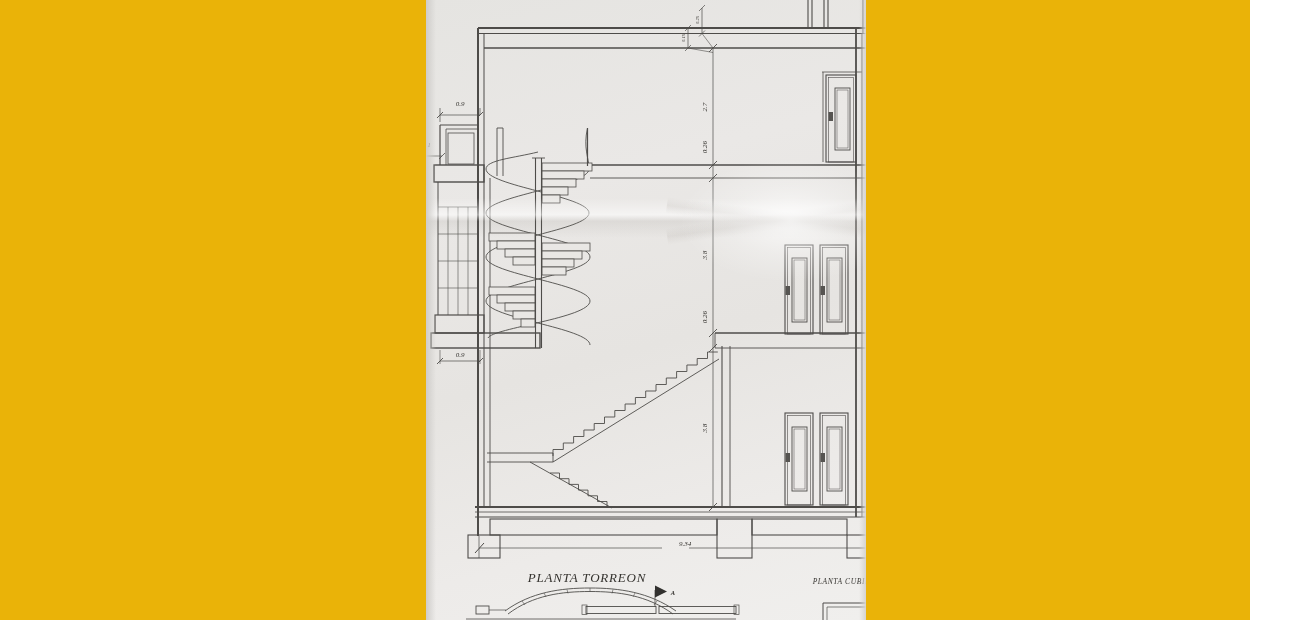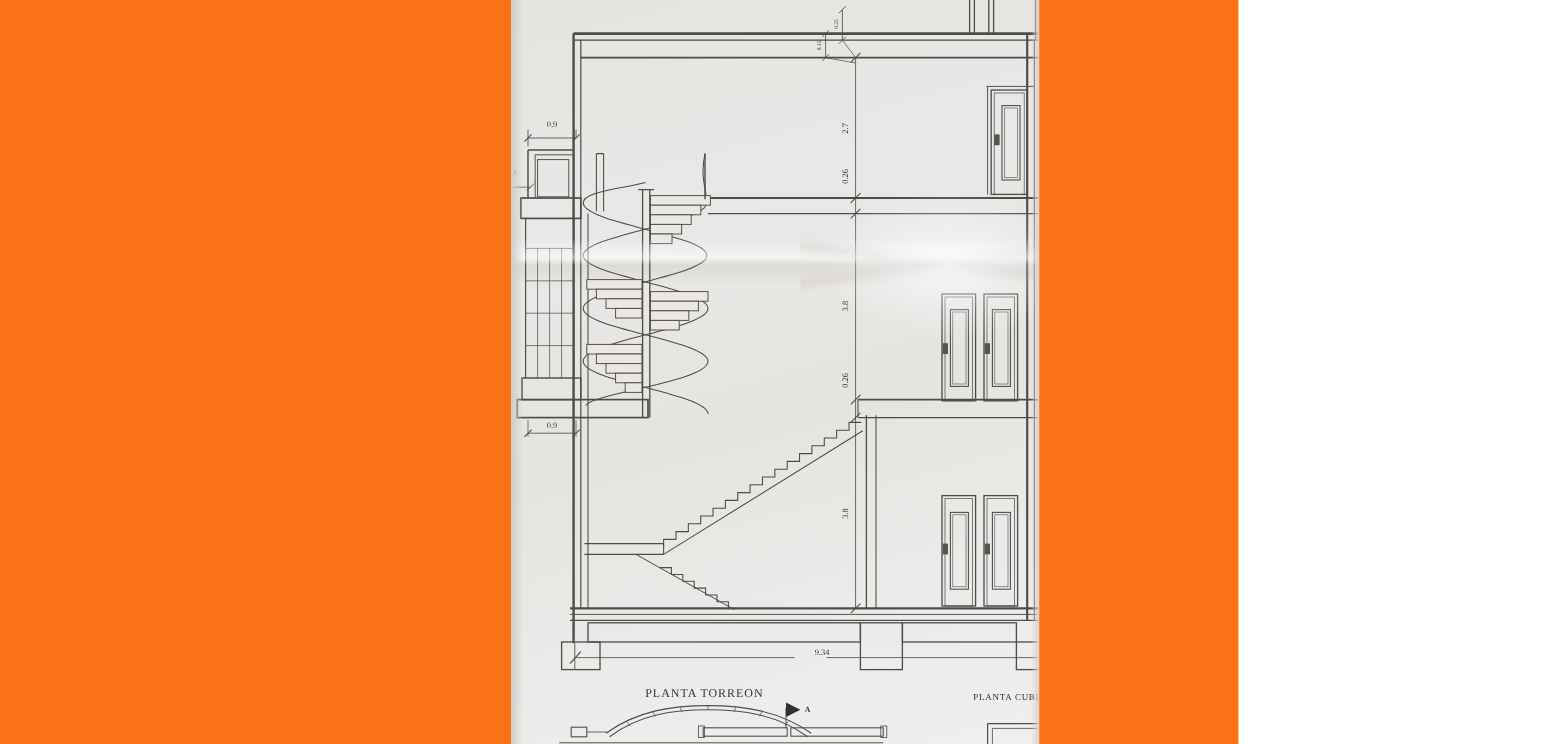--- a/index.html
+++ b/index.html
@@ -1,17 +1,17 @@
 <!DOCTYPE html>
 <html><head>
 <meta charset="utf-8">
 <style>
   html,body{margin:0;padding:0;background:#ffffff;}
-  .page{position:relative;width:1032px;height:620px;background:#f97316;overflow:hidden;
-        font-family:"Liberation Serif",serif;}
+  .page{position:relative;width:1250px;height:620px;background:#eab308;overflow:hidden;
+        font-family:"Liberation Serif",serif;font-style:italic;}
   .scan{position:absolute;left:426px;top:0;width:440px;height:620px;overflow:hidden;
         background:linear-gradient(165deg,#e5e4e1 0%,#eae8e6 30%,#e6e4e1 55%,#edebe9 80%,#f0efed 100%);}
   .scan svg{position:absolute;left:0;top:0;}
   .fold-h{position:absolute;left:0;top:198px;width:440px;height:40px;pointer-events:none;
         background:linear-gradient(180deg,rgba(0,0,0,0) 0%,rgba(255,255,255,.55) 42%,rgba(110,104,96,.10) 58%,rgba(0,0,0,0) 100%);}
   .fold-x{position:absolute;left:252px;top:158px;width:225px;height:125px;pointer-events:none;
         background:radial-gradient(ellipse at 50% 50%,rgba(255,255,255,.75) 0%,rgba(255,255,255,.25) 40%,rgba(0,0,0,0) 70%);}
   .streak1{position:absolute;left:240px;top:150px;width:240px;height:140px;transform:rotate(7deg);pointer-events:none;
         background:linear-gradient(180deg,transparent 44%,rgba(120,110,100,.10) 50%,transparent 56%);}
   .streak2{position:absolute;left:240px;top:150px;width:240px;height:140px;transform:rotate(-8deg);pointer-events:none;
@@ -263,21 +263,21 @@
     <div class="lbl" style="left:3px;top:145px;font-size:6px;">1</div>
     <div class="lbl rot" style="left:271px;top:20px;font-size:4.5px;">0.25</div>
     <div class="lbl rot" style="left:257px;top:38px;font-size:4.5px;">0.15</div>
     <div class="lbl rot" style="left:279px;top:107px;font-size:7px;">2.7</div>
     <div class="lbl rot" style="left:279px;top:147px;font-size:7px;">0.26</div>
     <div class="lbl rot" style="left:279px;top:255px;font-size:7px;">3.8</div>
     <div class="lbl rot" style="left:279px;top:317px;font-size:7px;">0.26</div>
     <div class="lbl rot" style="left:279px;top:428px;font-size:7px;">3.8</div>
     <div class="lbl" style="left:34px;top:355px;font-size:7px;">0.9</div>
     <div class="lbl" style="left:259px;top:544px;font-size:7px;">9.34</div>
-    <div class="lbl" style="left:161px;top:578px;font-size:10px;letter-spacing:0.8px;">PLANTA TORREON</div>
+    <div class="lbl" style="left:161px;top:578px;font-size:13px;letter-spacing:0.8px;">PLANTA TORREON</div>
     <div class="lbl" style="left:418px;top:581px;font-size:7.5px;letter-spacing:0.6px;">PLANTA CUBIER</div>
     <div class="lbl" style="left:247px;top:592px;font-size:6.5px;font-weight:bold;">A</div>
 
     <div class="fold-h"></div>
     <div class="streak1"></div>
     <div class="streak2"></div>
     <div class="fold-x"></div>
     <div class="edge-l"></div>
     <div class="edge-r"></div>
   </div>

